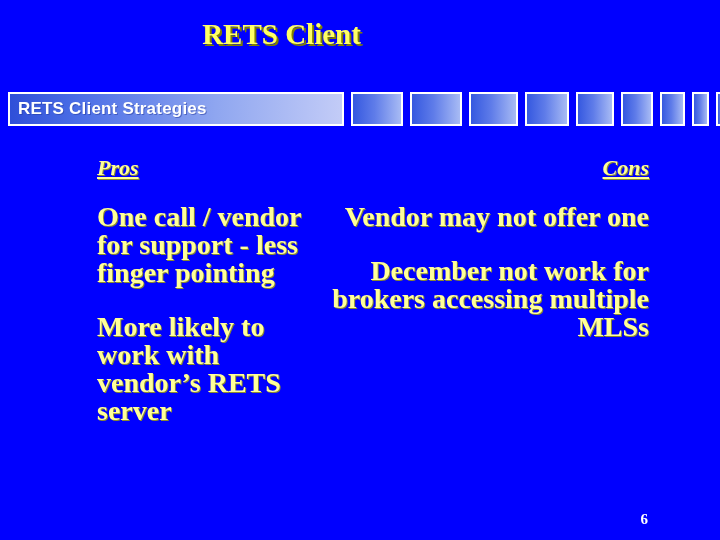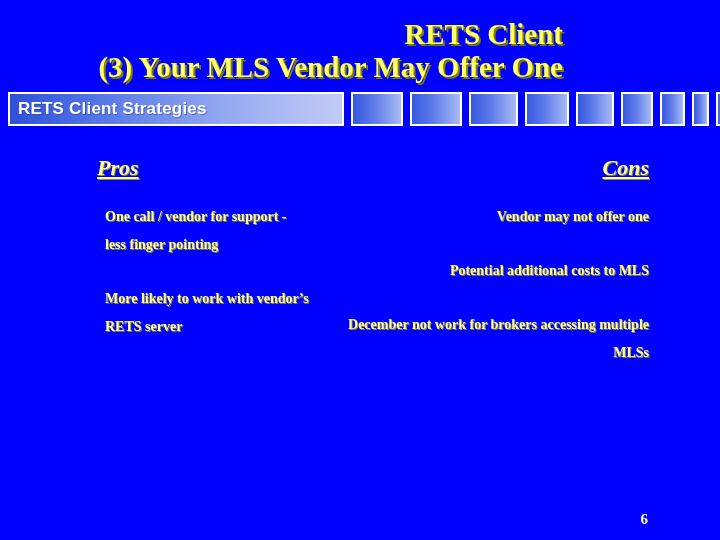--- a/index.html
+++ b/index.html
@@ -20,21 +20,21 @@
     height: 540px;
     background: #0000ff;
   }
 
   
   .title-block {
     position: absolute;
     left: 0;
     top: 18px;
     width: 591px;
-    text-align: right;
+    text-align: center;
     padding-right: 28px;
     box-sizing: border-box;
   }
   .title-line {
     display: block;
     font-family: "Liberation Serif", "DejaVu Serif", serif;
     font-weight: bold;
     font-size: 29px;
     line-height: 33px;
     color: #ffff66;
@@ -109,25 +109,25 @@
     line-height: 26px;
     color: #ffff99;
     text-decoration: underline;
     text-shadow: 1px 1px 0 #8a8a30;
     margin: 0 0 22px 0;
     display: inline-block;
   }
   .col-item {
     font-family: "Liberation Serif", "DejaVu Serif", serif;
     font-weight: bold;
-    font-size: 14px;
+    font-size: 28px;
     line-height: 28px;
     color: #ffff99;
     text-shadow: 1px 1px 0 #8a8a30;
-    margin: 0 0 26px 8px;
+    margin: 0 0 26px 0;
   }
   .col-cons .col-heading { margin-bottom: 22px; }
 
   
   .page-number {
     position: absolute;
     right: 72px;
     bottom: 12px;
     font-family: "Liberation Serif", "DejaVu Serif", serif;
     font-weight: bold;
@@ -135,42 +135,40 @@
     color: #ffffff;
   }
 </style>
 </head>
 <body>
 
 <div id="slide">
 
   <div class="title-block">
     <span class="title-line">RETS Client</span>
-    <span class="title-line">(3) Your MLS Vendor May Offer One</span>
   </div>
 
   <div class="banner-row">
     <div class="banner-main">
       <span class="banner-label">RETS Client Strategies</span>
     </div>
     <div id="deco-host" style="display:contents"><div class="deco-block" style="width: 52px;"></div><div class="deco-block" style="width: 52px;"></div><div class="deco-block" style="width: 49px;"></div><div class="deco-block" style="width: 44px;"></div><div class="deco-block" style="width: 38px;"></div><div class="deco-block" style="width: 32px;"></div><div class="deco-block" style="width: 25px;"></div><div class="deco-block" style="width: 17px;"></div><div class="deco-block" style="width: 11px;"></div></div>
   </div>
 
   <div class="columns">
 
     <div class="col col-pros">
       <div class="col-heading">Pros</div>
       <p class="col-item">One call / vendor for support - less finger pointing</p>
       <p class="col-item">More likely to work with vendor’s RETS server</p>
     </div>
 
     <div class="col col-cons">
       <div class="col-heading">Cons</div>
       <p class="col-item">Vendor may not offer one</p>
-      <p class="col-item">Potential additional costs to MLS</p>
       <p class="col-item">December not work for brokers accessing multiple MLSs</p>
     </div>
 
   </div>
 
   <div class="page-number">6</div>
 
 </div>
 
 </body></html>

